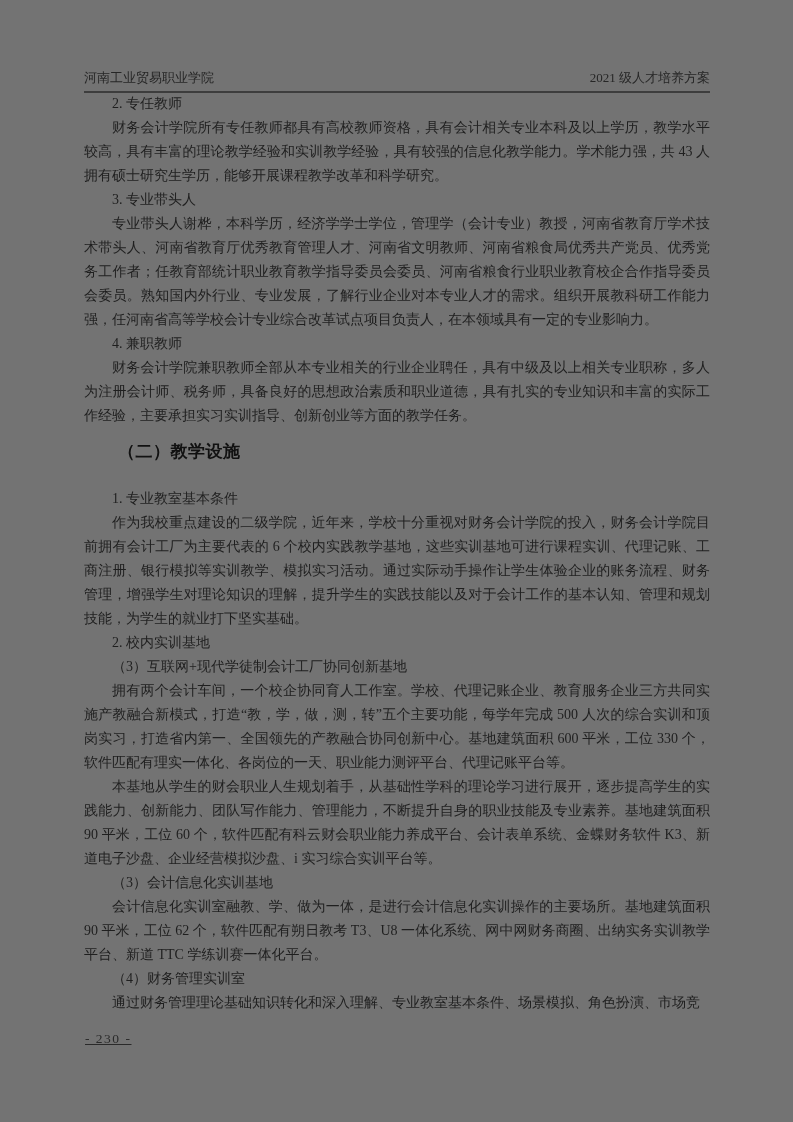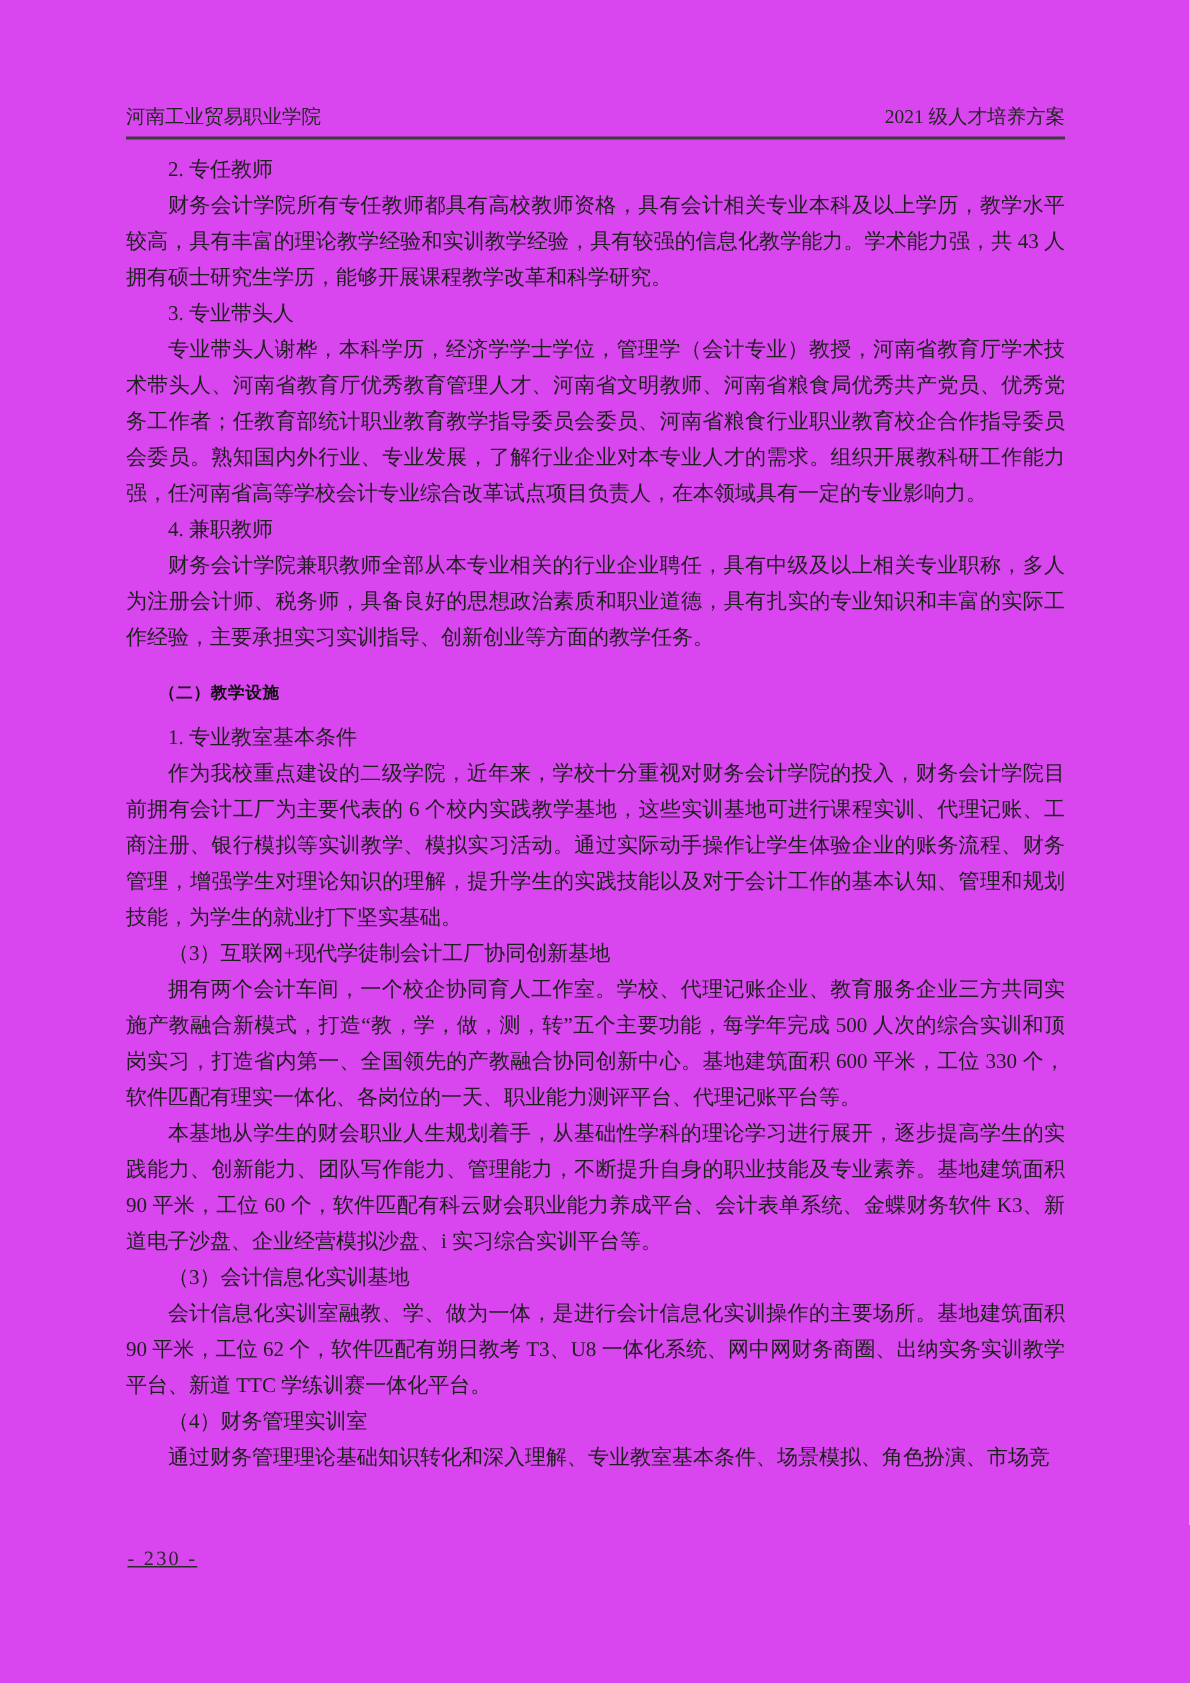--- a/index.html
+++ b/index.html
@@ -4,21 +4,21 @@
 <style>
   html, body {
     margin: 0;
     padding: 0;
     background: #ffffff;
   }
   .page {
     position: relative;
     width: 793px;
     height: 1122px;
-    background: #d946ef;
+    background: #737373;
     font-family: "Liberation Serif", "DejaVu Serif", serif;
     color: #1f1f1f;
     overflow: hidden;
   }
   .page-header {
     position: absolute;
     left: 84px;
     right: 83px;
     top: 70px;
     display: flex;
@@ -26,38 +26,38 @@
     align-items: flex-end;
     font-size: 13px;
     line-height: 16px;
     color: #262626;
     border-bottom: 2px solid #3d3d3d;
     padding-bottom: 5px;
   }
   .doc-body {
     position: absolute;
     left: 84px;
-    top: 102px;
+    top: 92px;
     width: 626px;
     font-size: 14px;
     line-height: 24px;
     text-align: justify;
     color: #1f1f1f;
     font-family: Liberation Serif, serif;
   }
   .blk {
     margin: 0;
     text-indent: 2em;
   }
   .blk-heading {
     font-weight: bold;
-    font-size: 11px;
+    font-size: 17px;
     line-height: 26px;
     letter-spacing: 0.5px;
-    margin: 11px 0 6px 0;
+    margin: 11px 0 22px 0;
     color: #111111;
   }
   .page-footer {
     position: absolute;
     left: 85px;
     top: 1031px;
     font-size: 13.5px;
     letter-spacing: 1.5px;
     color: #2a2a2a;
     text-decoration: underline;
@@ -76,20 +76,21 @@
   <div class="doc-body">
       <div class="blk blk-item">2. 专任教师</div>
       <div class="blk blk-para">财务会计学院所有专任教师都具有高校教师资格，具有会计相关专业本科及以上学历，教学水平较高，具有丰富的理论教学经验和实训教学经验，具有较强的信息化教学能力。学术能力强，共 43 人拥有硕士研究生学历，能够开展课程教学改革和科学研究。</div>
       <div class="blk blk-item">3. 专业带头人</div>
       <div class="blk blk-para">专业带头人谢桦，本科学历，经济学学士学位，管理学（会计专业）教授，河南省教育厅学术技术带头人、河南省教育厅优秀教育管理人才、河南省文明教师、河南省粮食局优秀共产党员、优秀党务工作者；任教育部统计职业教育教学指导委员会委员、河南省粮食行业职业教育校企合作指导委员会委员。熟知国内外行业、专业发展，了解行业企业对本专业人才的需求。组织开展教科研工作能力强，任河南省高等学校会计专业综合改革试点项目负责人，在本领域具有一定的专业影响力。</div>
       <div class="blk blk-item">4. 兼职教师</div>
       <div class="blk blk-para">财务会计学院兼职教师全部从本专业相关的行业企业聘任，具有中级及以上相关专业职称，多人为注册会计师、税务师，具备良好的思想政治素质和职业道德，具有扎实的专业知识和丰富的实际工作经验，主要承担实习实训指导、创新创业等方面的教学任务。</div>
       <div class="blk blk-heading">（二）教学设施</div>
       <div class="blk blk-item">1. 专业教室基本条件</div>
       <div class="blk blk-para">作为我校重点建设的二级学院，近年来，学校十分重视对财务会计学院的投入，财务会计学院目前拥有会计工厂为主要代表的 6 个校内实践教学基地，这些实训基地可进行课程实训、代理记账、工商注册、银行模拟等实训教学、模拟实习活动。通过实际动手操作让学生体验企业的账务流程、财务管理，增强学生对理论知识的理解，提升学生的实践技能以及对于会计工作的基本认知、管理和规划技能，为学生的就业打下坚实基础。</div>
+      <div class="blk blk-item">2. 校内实训基地</div>
       <div class="blk blk-item">（3）互联网+现代学徒制会计工厂协同创新基地</div>
       <div class="blk blk-para">拥有两个会计车间，一个校企协同育人工作室。学校、代理记账企业、教育服务企业三方共同实施产教融合新模式，打造“教，学，做，测，转”五个主要功能，每学年完成 500 人次的综合实训和顶岗实习，打造省内第一、全国领先的产教融合协同创新中心。基地建筑面积 600 平米，工位 330 个，软件匹配有理实一体化、各岗位的一天、职业能力测评平台、代理记账平台等。</div>
       <div class="blk blk-para">本基地从学生的财会职业人生规划着手，从基础性学科的理论学习进行展开，逐步提高学生的实践能力、创新能力、团队写作能力、管理能力，不断提升自身的职业技能及专业素养。基地建筑面积 90 平米，工位 60 个，软件匹配有科云财会职业能力养成平台、会计表单系统、金蝶财务软件 K3、新道电子沙盘、企业经营模拟沙盘、i 实习综合实训平台等。</div>
       <div class="blk blk-item">（3）会计信息化实训基地</div>
       <div class="blk blk-para">会计信息化实训室融教、学、做为一体，是进行会计信息化实训操作的主要场所。基地建筑面积 90 平米，工位 62 个，软件匹配有朔日教考 T3、U8 一体化系统、网中网财务商圈、出纳实务实训教学平台、新道 TTC 学练训赛一体化平台。</div>
       <div class="blk blk-item">（4）财务管理实训室</div>
       <div class="blk blk-para">通过财务管理理论基础知识转化和深入理解、专业教室基本条件、场景模拟、角色扮演、市场竞</div>
     </div>
 
   <div class="page-footer">- 230 -</div>

